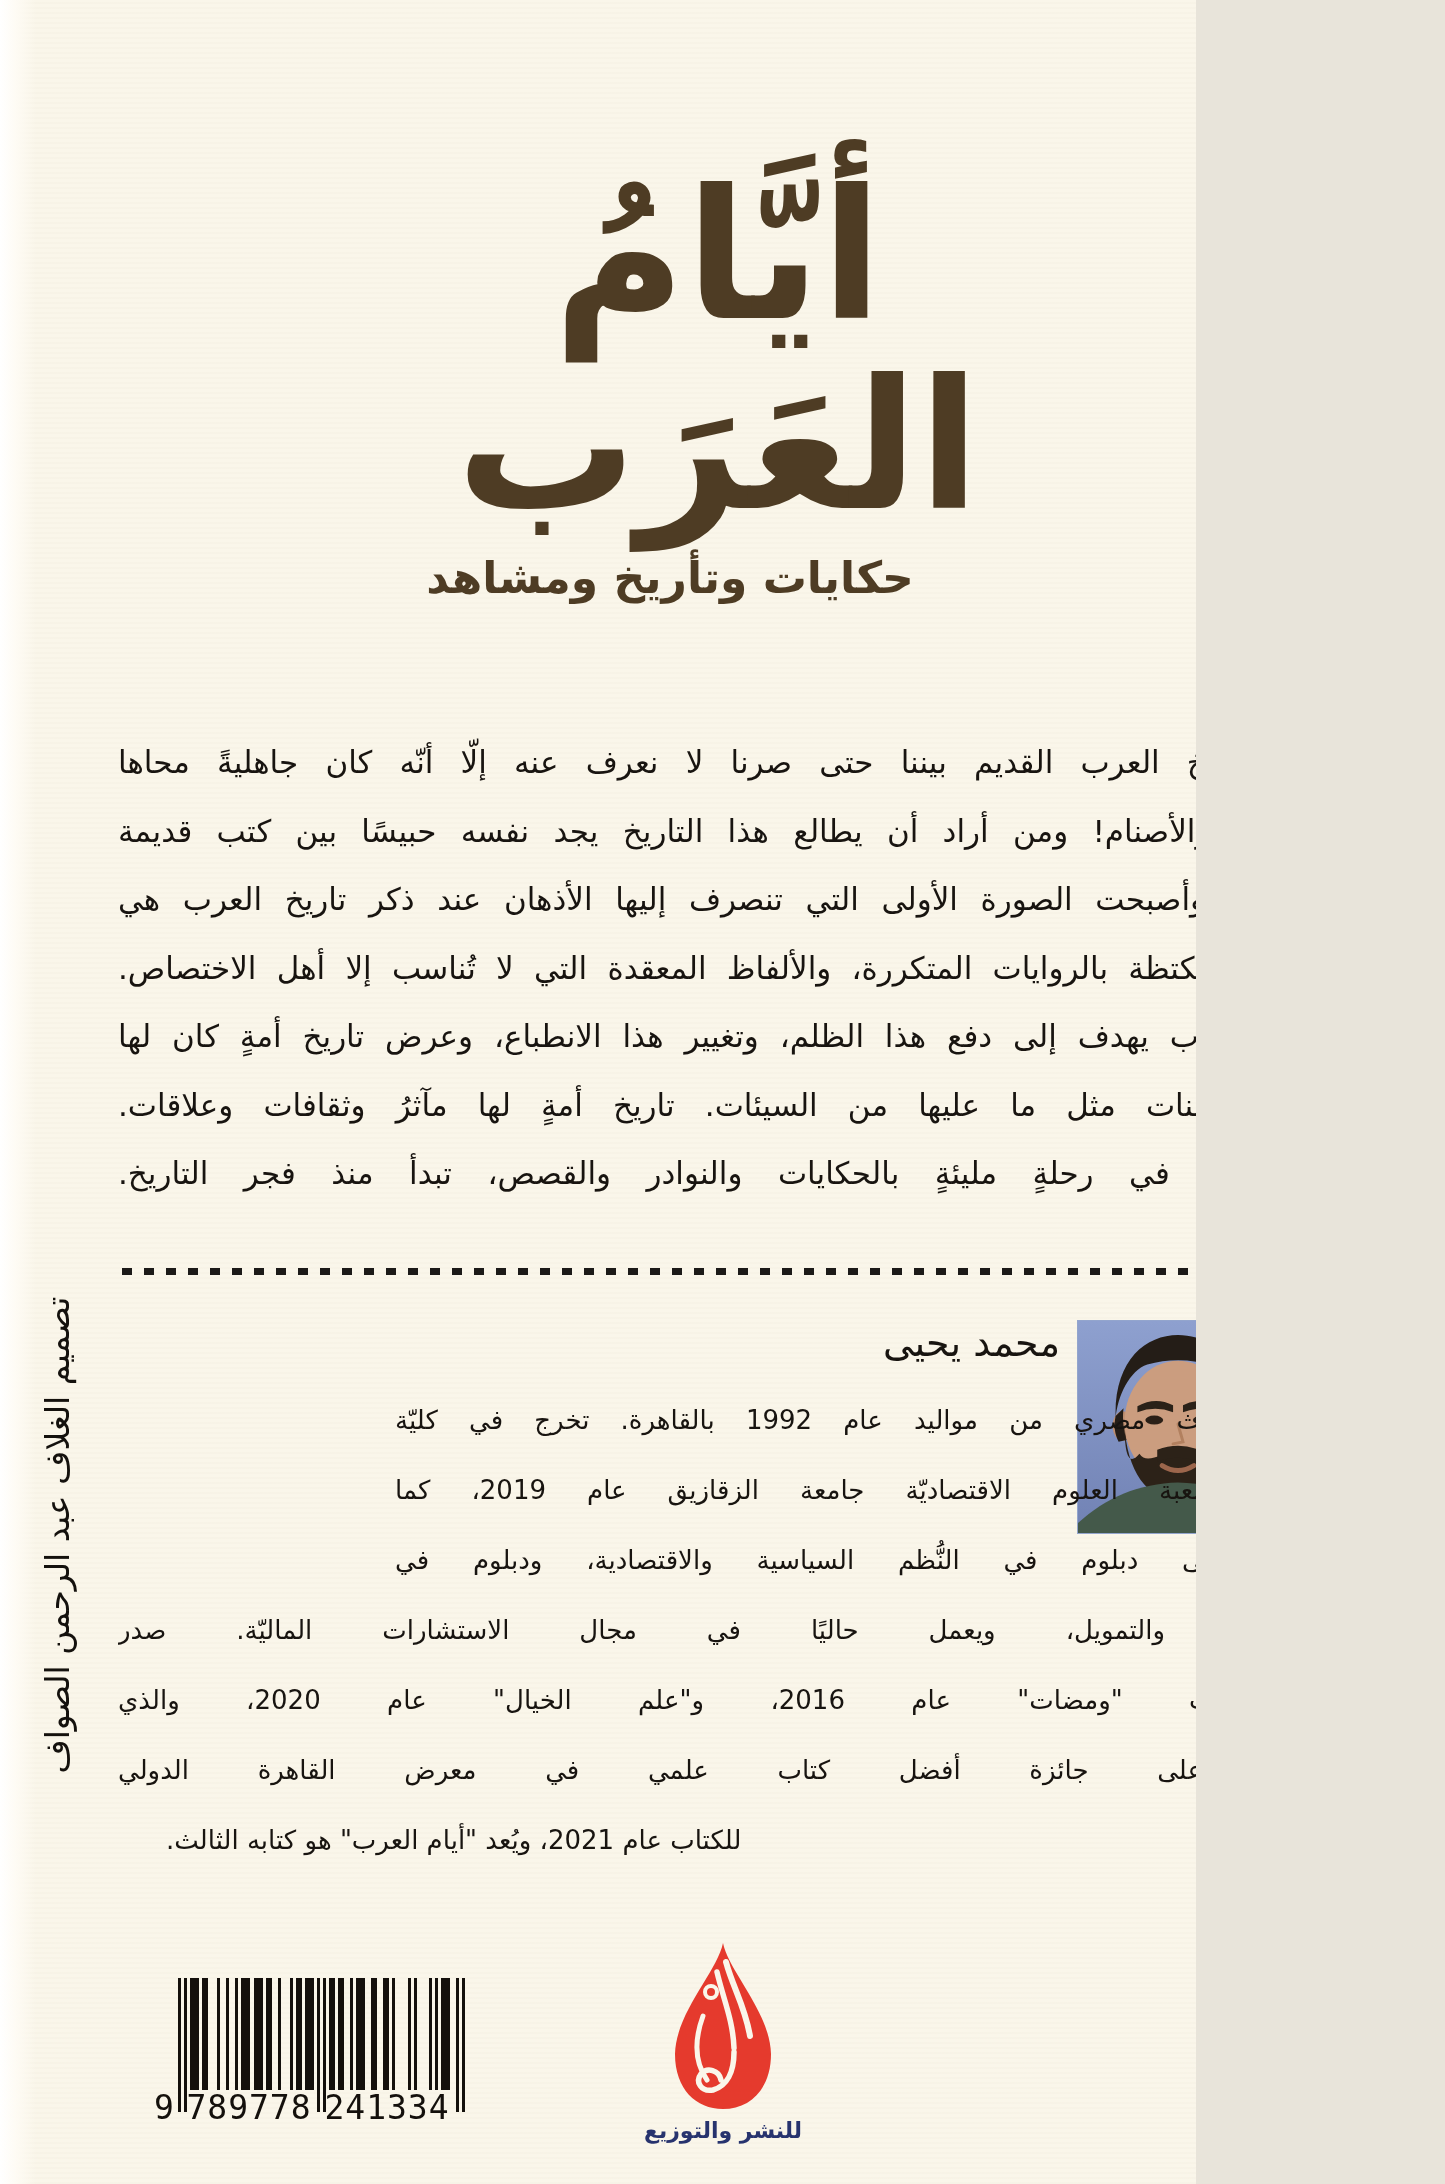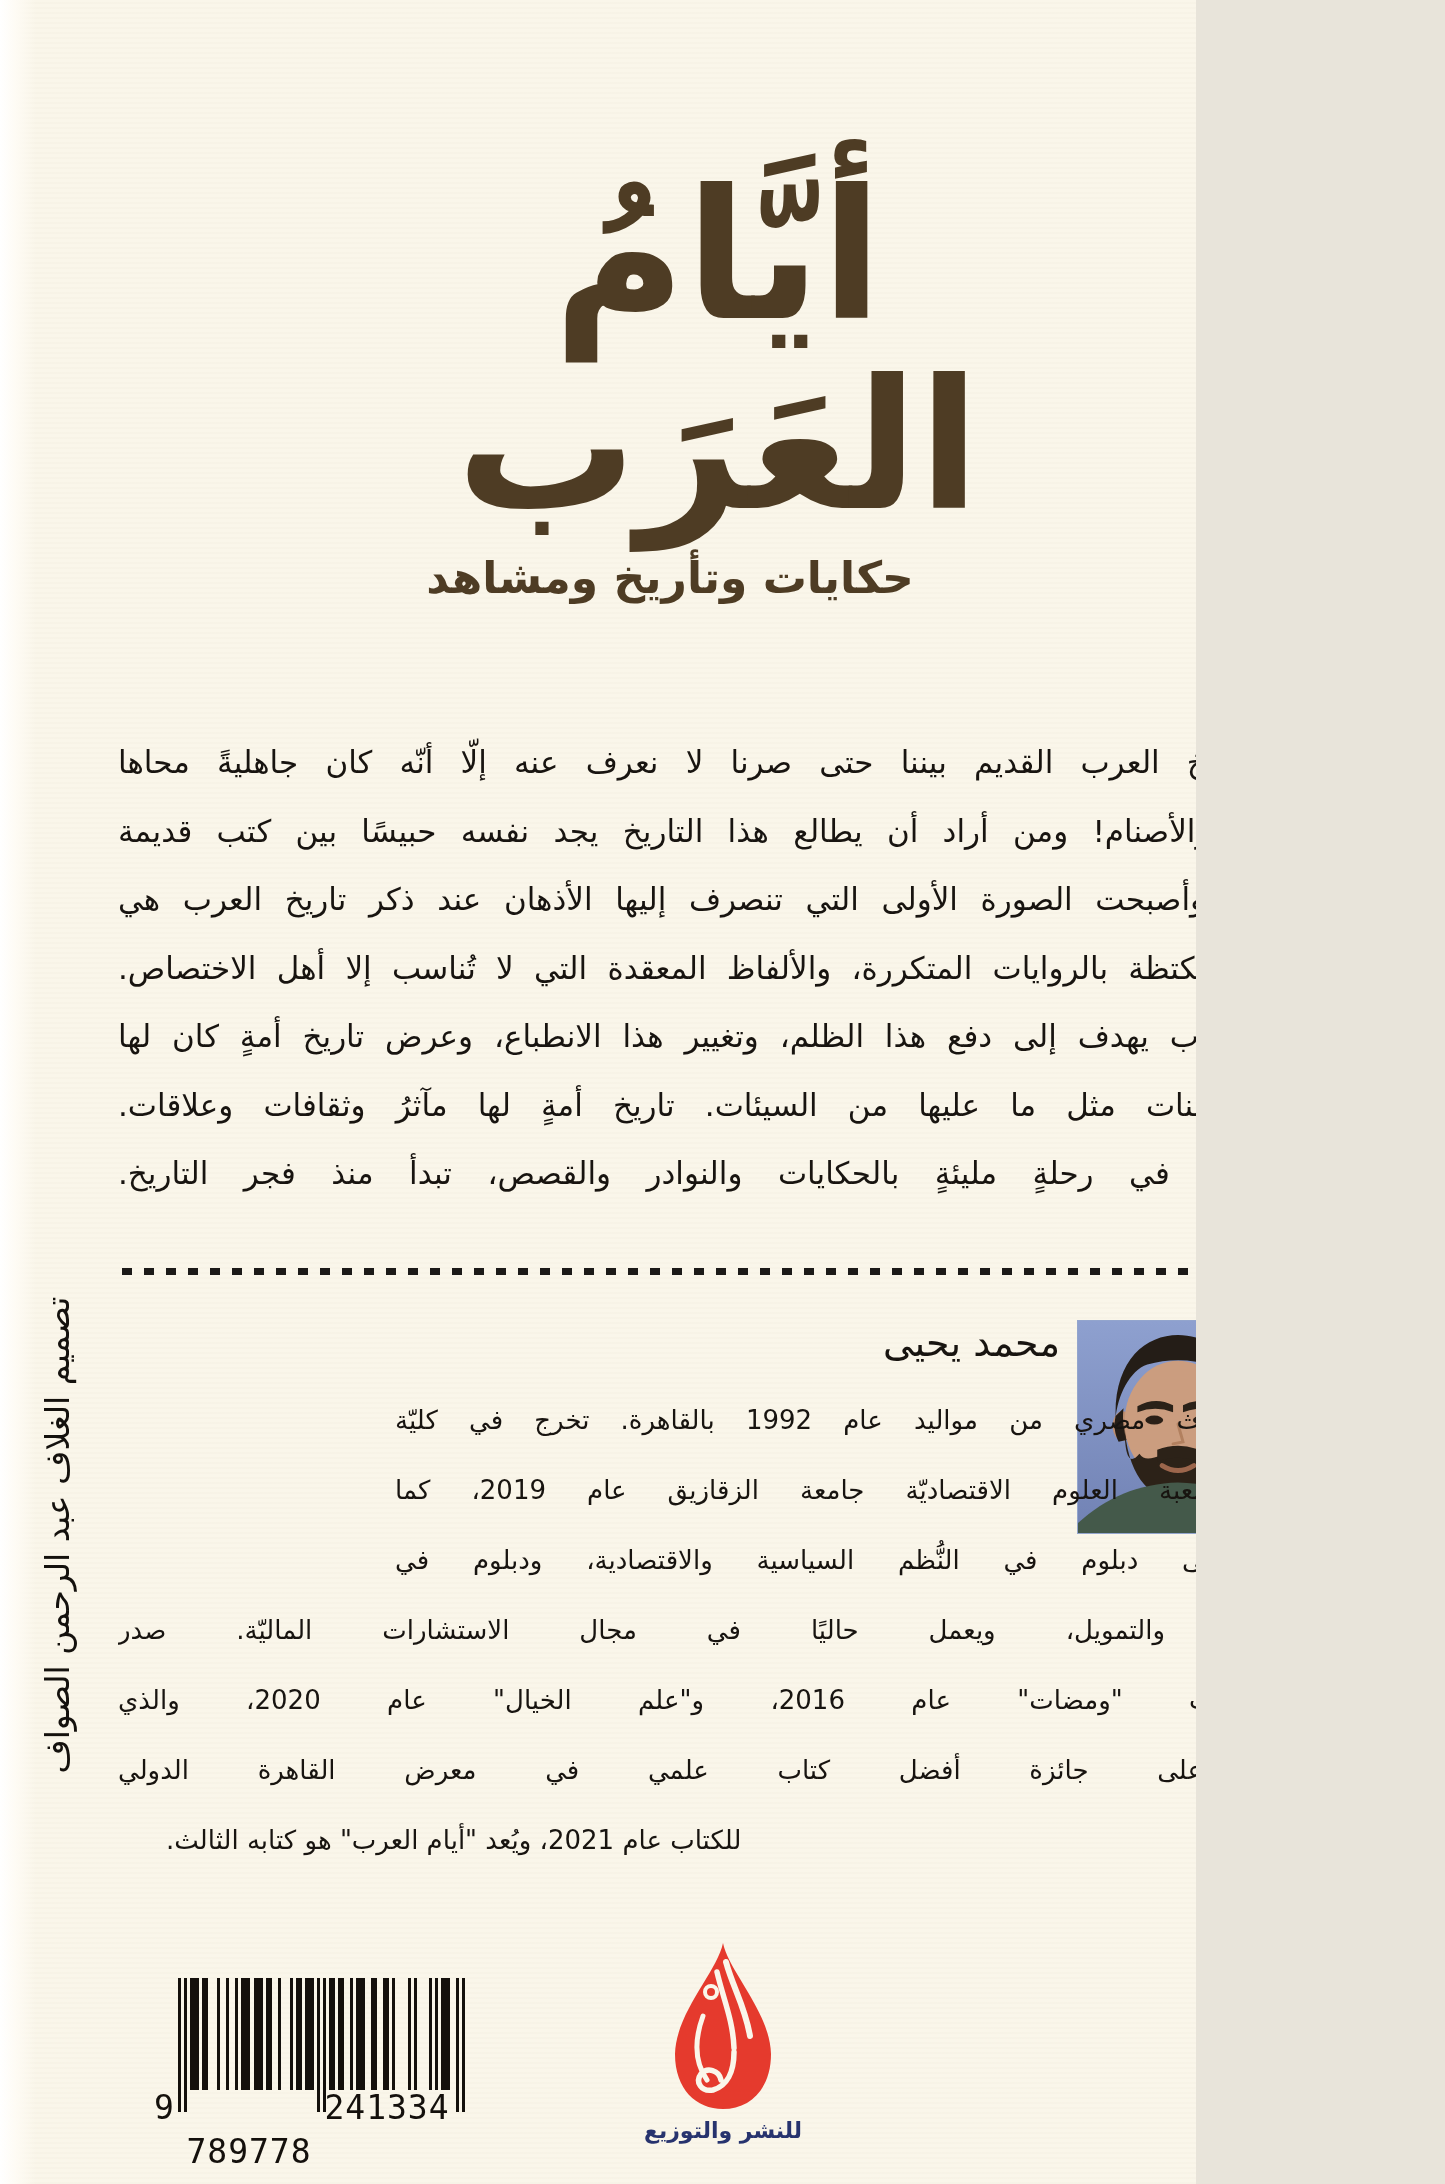--- a/index.html
+++ b/index.html
@@ -58,21 +58,21 @@
   }
   
   .barcode{position:absolute; left:155px; top:1978px; width:312px; height:162px;}
   .bars{position:absolute; left:23px; top:0; width:288px; height:136px;}
   .bar{position:absolute; top:0; background:#14100c;}
   .bc-digit{
     position:absolute; top:108px; height:44px; line-height:44px;
     font-family:"DejaVu Sans Mono", monospace; font-size:33px; color:#14100c; text-align:center;
   }
   .bc-first{left:-6px; width:30px;}
-  .bc-left{left:31px; width:126px; letter-spacing:1px;margin-top:44px;}
+  .bc-left{left:31px; width:126px; letter-spacing:1px;}
   .bc-right{left:167px; width:130px; letter-spacing:1px;}
   
   .publisher{position:absolute; left:618px; top:1940px; width:210px; text-align:center;}
   .logo-drop{display:block; margin:0 auto;}
   .tagline{
     margin-top:2px; direction:rtl; font-size:22px; font-weight:bold; color:#27336e; line-height:34px;
   }
 </style>
 </head>
 <body>

